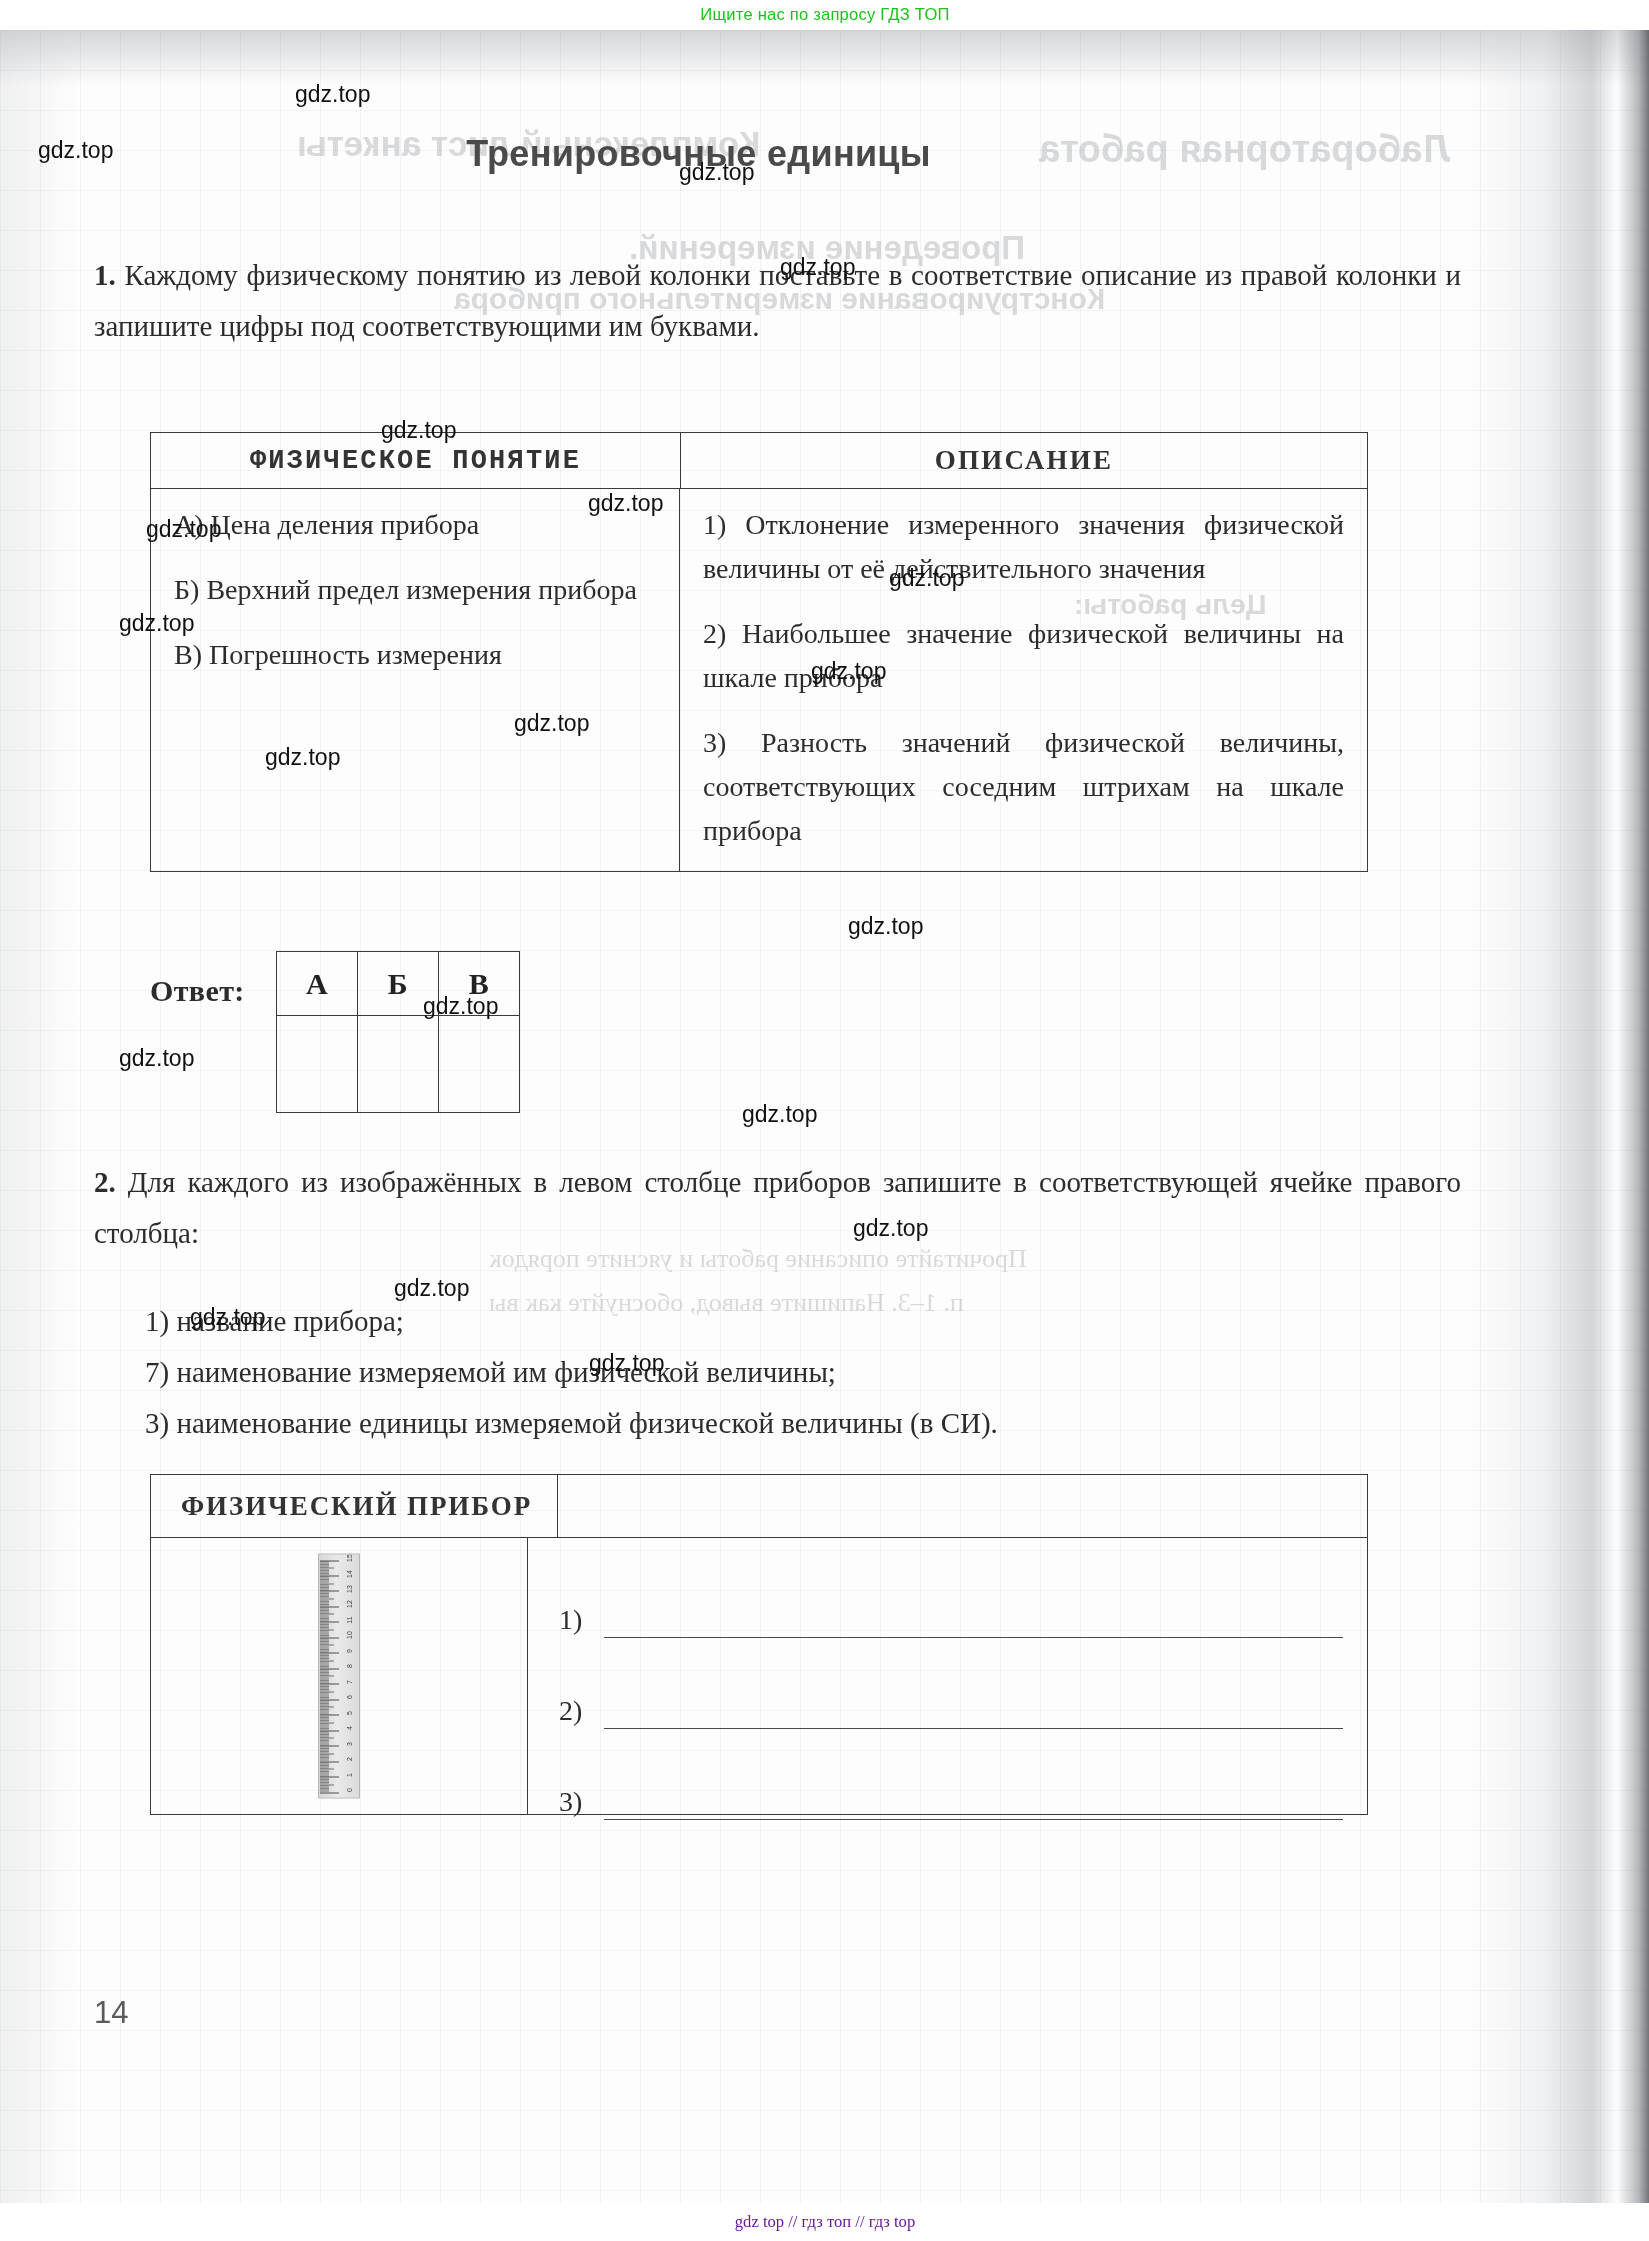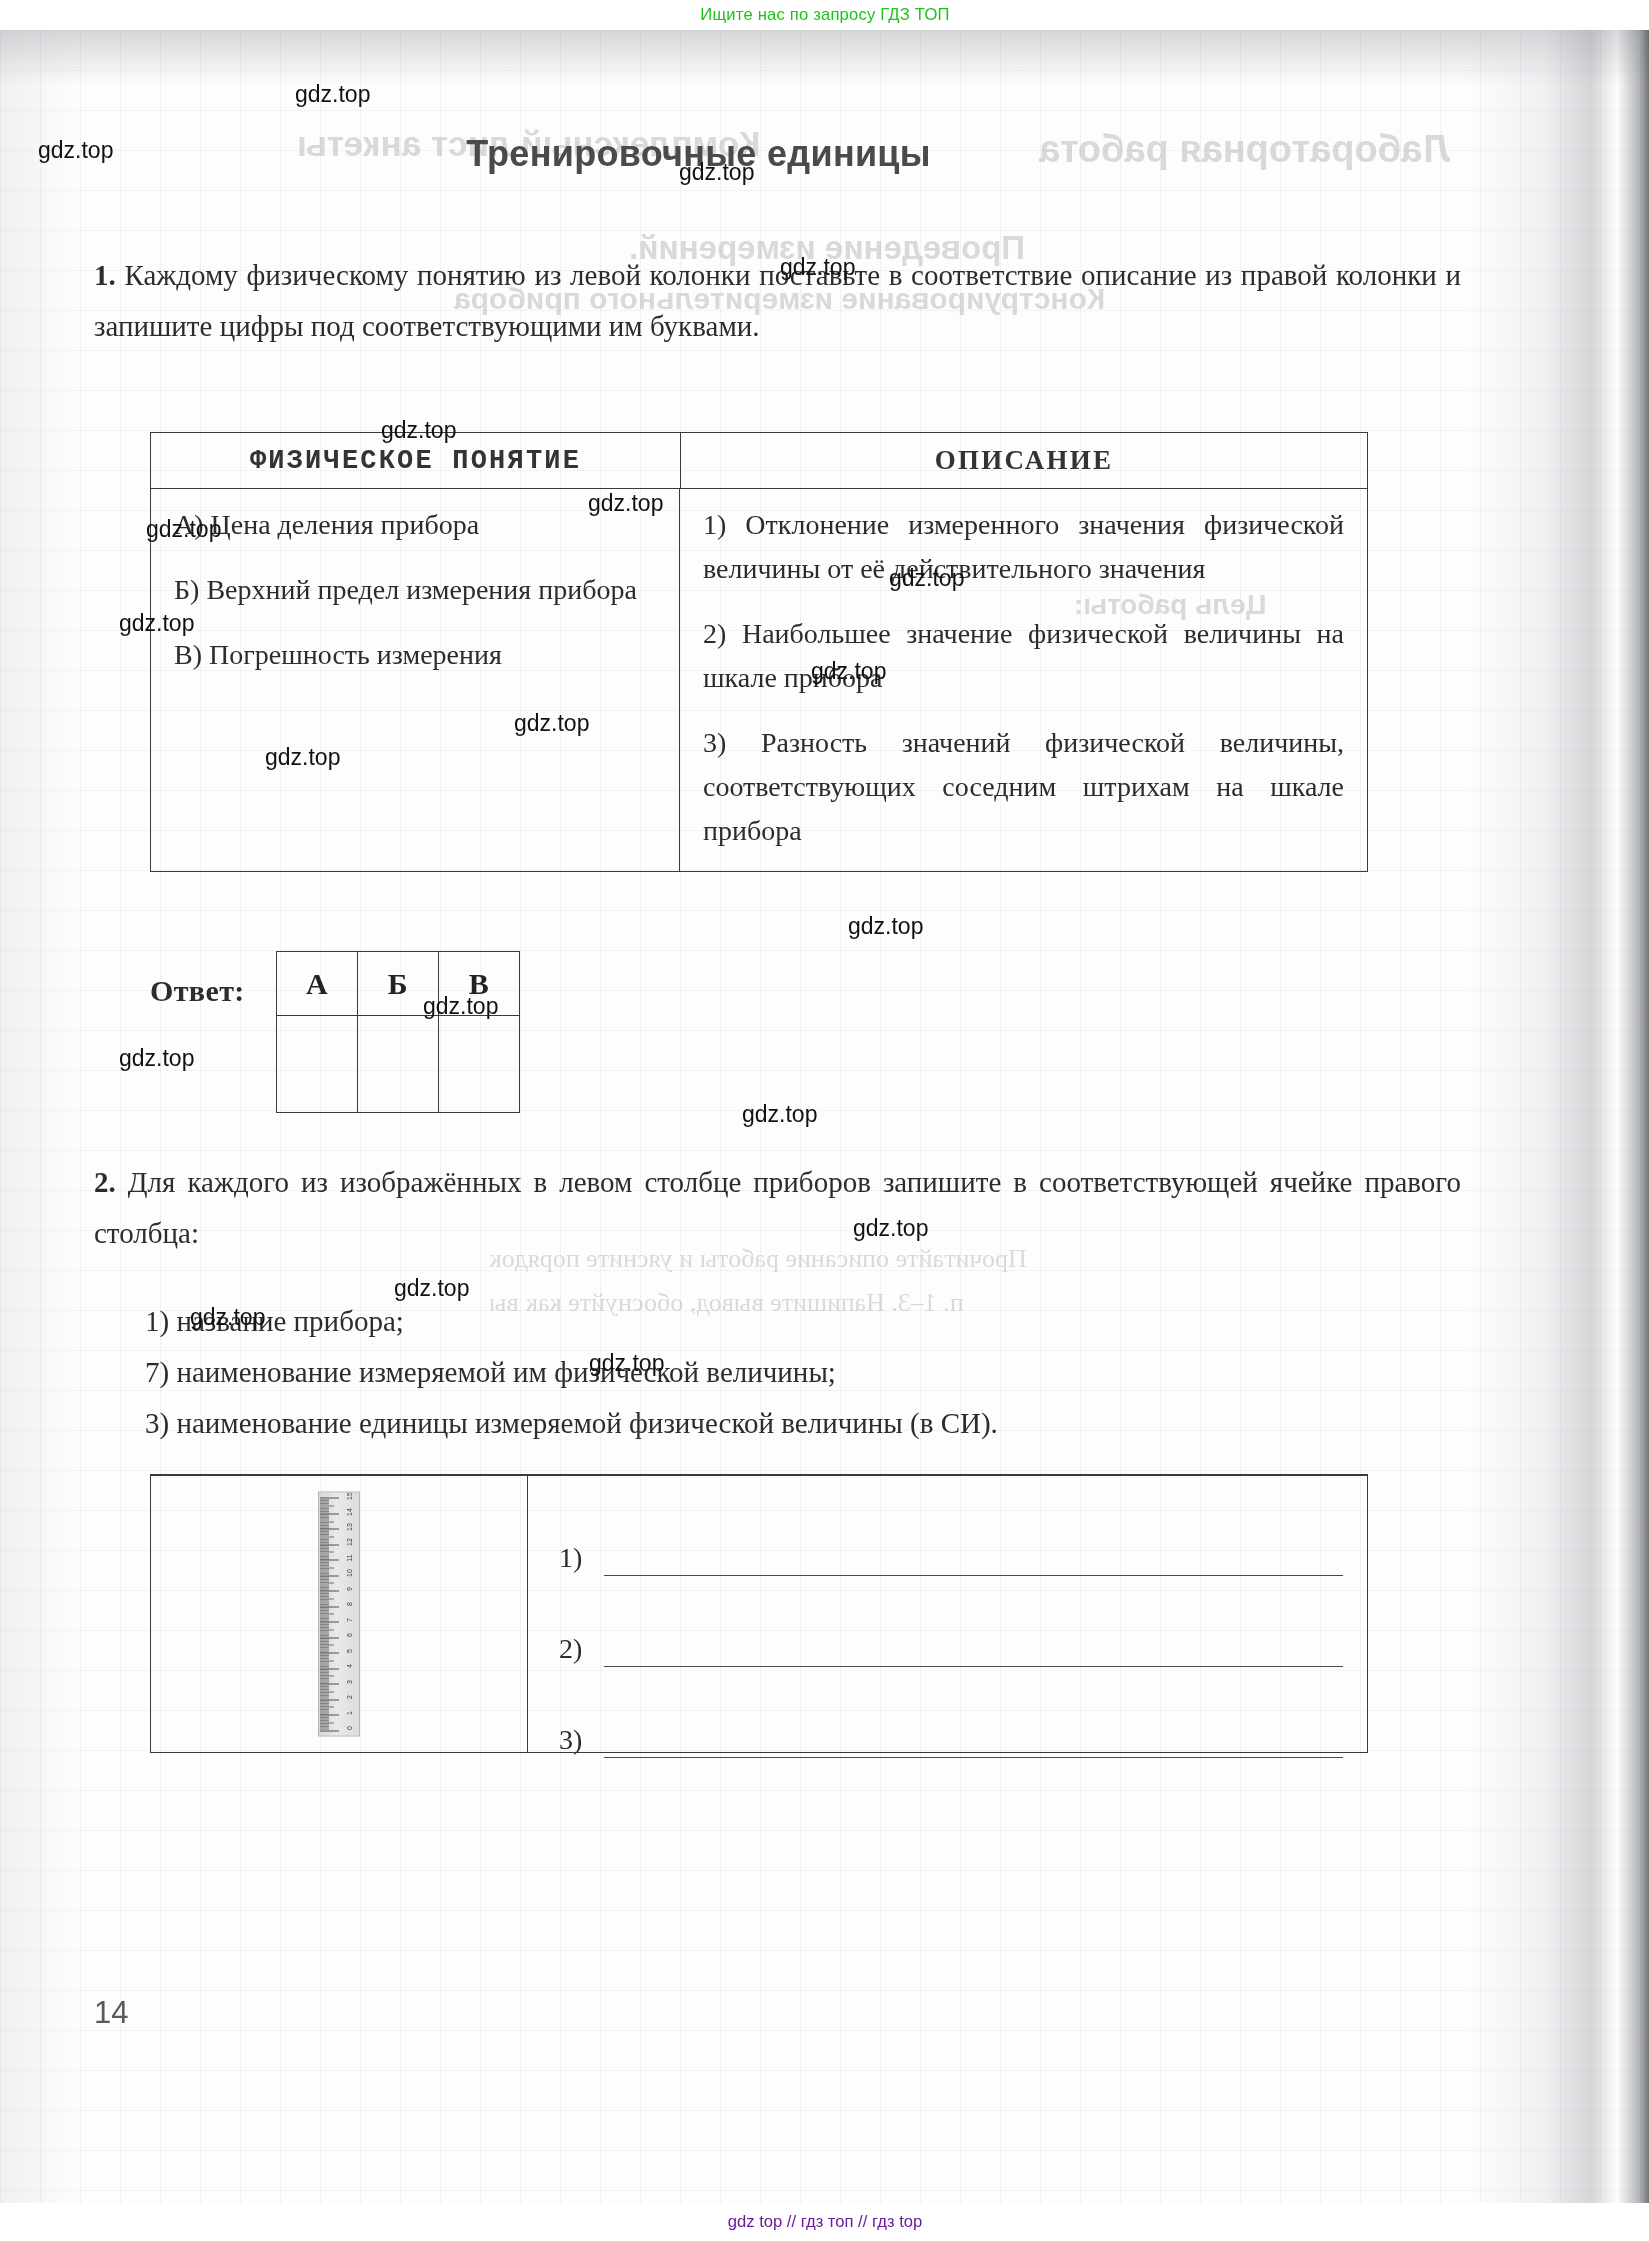--- a/index.html
+++ b/index.html
@@ -29,21 +29,21 @@
 
   
   .footer-bar{
     position:absolute;left:0;bottom:0;width:1650px;height:38px;
     background:#ffffff;
     display:flex;align-items:center;justify-content:center;
     z-index:40;
   }
   .footer-text{
     color:#6a1b9a;
-    font-family:Liberation Sans, sans-serif;
+    font-family:Liberation Serif, serif;
     font-size:16.6px;
     white-space:nowrap;
   }
 
   
   .page{
     position:absolute;left:0;top:30px;width:1650px;height:2173px;
     background:#fdfdfd;
     overflow:hidden;
   }
@@ -320,20 +320,21 @@
       <b>2.</b>
       <span>Для каждого из изображённых в левом столбце приборов запишите в соответствующей ячейке правого столбца:</span>
     </div>
 
     <div class="para" style="left:145px;top:1266px;width:1319px;text-align:left;">1) название прибора;</div>
     <div class="para" style="left:145px;top:1317px;width:1319px;text-align:left;">7) наименование измеряемой им физической величины;</div>
     <div class="para" style="left:145px;top:1368px;width:1319px;text-align:left;">3) наименование единицы измеряемой физической величины (в СИ).</div>
 
     <div class="tbl" style="left:150px;top:1444px;width:1216px;">
       <div class="hdr-row">
+        <div class="dev-hdr-left">ФИЗИЧЕСКИЙ  ПРИБОР</div>
         <div class="dev-hdr-right"></div>
       </div>
       <div class="dev-body">
         <div class="dev-cell-left">
           <div class="ruler" id="ruler">
               <div class="rtick" style="top: 238px; width: 19px;"></div>
               <div class="rnum" style="top: 232px;">0</div>
               <div class="rtick" style="top: 236px; width: 8.7px; opacity: 0.75;"></div>
               <div class="rtick" style="top: 234px; width: 8.7px; opacity: 0.75;"></div>
               <div class="rtick" style="top: 233px; width: 8.7px; opacity: 0.75;"></div>

